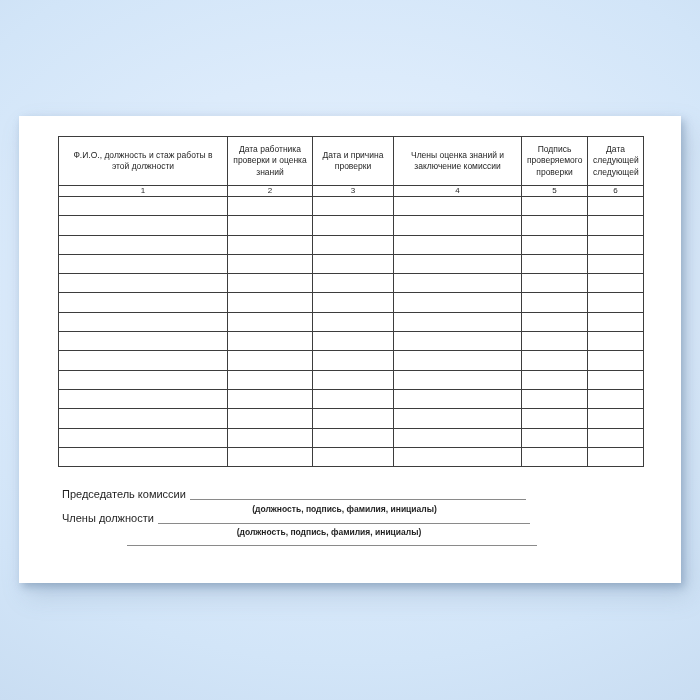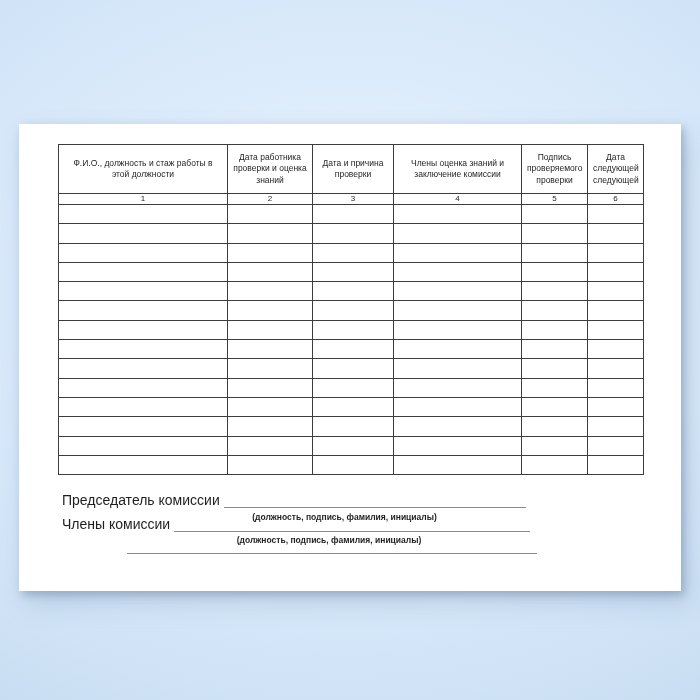--- a/index.html
+++ b/index.html
@@ -15,21 +15,20 @@
     background: radial-gradient(ellipse 90% 70% at 50% 42%,
                 #eaf4fe 0%, #dcebfb 45%, #d2e5f8 75%, #c9ddf2 100%);
   }
   .page {
     position: absolute;
     left: 19px; top: 116px;
     width: 662px; height: 467px;
     background: #ffffff;
     box-shadow: 3px 4px 8px rgba(90, 118, 152, 0.42),
                 8px 12px 24px rgba(90, 118, 152, 0.22);
-    margin-top: 8px;
   }
   table.form-table {
     position: absolute;
     left: 39px; top: 20px;
     width: 585px;
     table-layout: fixed;
     border-collapse: collapse;
   }
   table.form-table, table.form-table th, table.form-table td {
     border: 1px solid #3d3d3d;
@@ -51,21 +50,21 @@
     text-align: center;
     vertical-align: middle;
     padding: 1px 0;
   }
   tbody.body-rows td { height: 19.3px; }
 
   .sig-row {
     position: absolute;
     display: flex;
     align-items: flex-end;
-    font-size: 14px;
+    font-size: 11px;
     line-height: 1.1;
     white-space: nowrap;
     justify-content: space-between;
   }
   .sig-row .blank-line {
     flex: 1;
     margin-left: 4px;
     border-bottom: 1px solid #8a8a8a;
     height: 11px;
   }
@@ -236,21 +235,21 @@
         </tbody>
     </table>
 
     <div class="sig-row sig-row-1">
       <span>Председатель комиссии</span>
       <span class="blank-line"></span>
     </div>
     <div class="sig-caption sig-caption-1">(должность, подпись, фамилия, инициалы)</div>
 
     <div class="sig-row sig-row-2">
-      <span>Члены комиссии</span>
+      <span>Члены должности</span>
       <span class="blank-line"></span>
     </div>
     <div class="sig-caption sig-caption-2">(должность, подпись, фамилия, инициалы)</div>
 
     <div class="bare-line"></div>
 
   </div>
 </div>
 
 </body></html>

